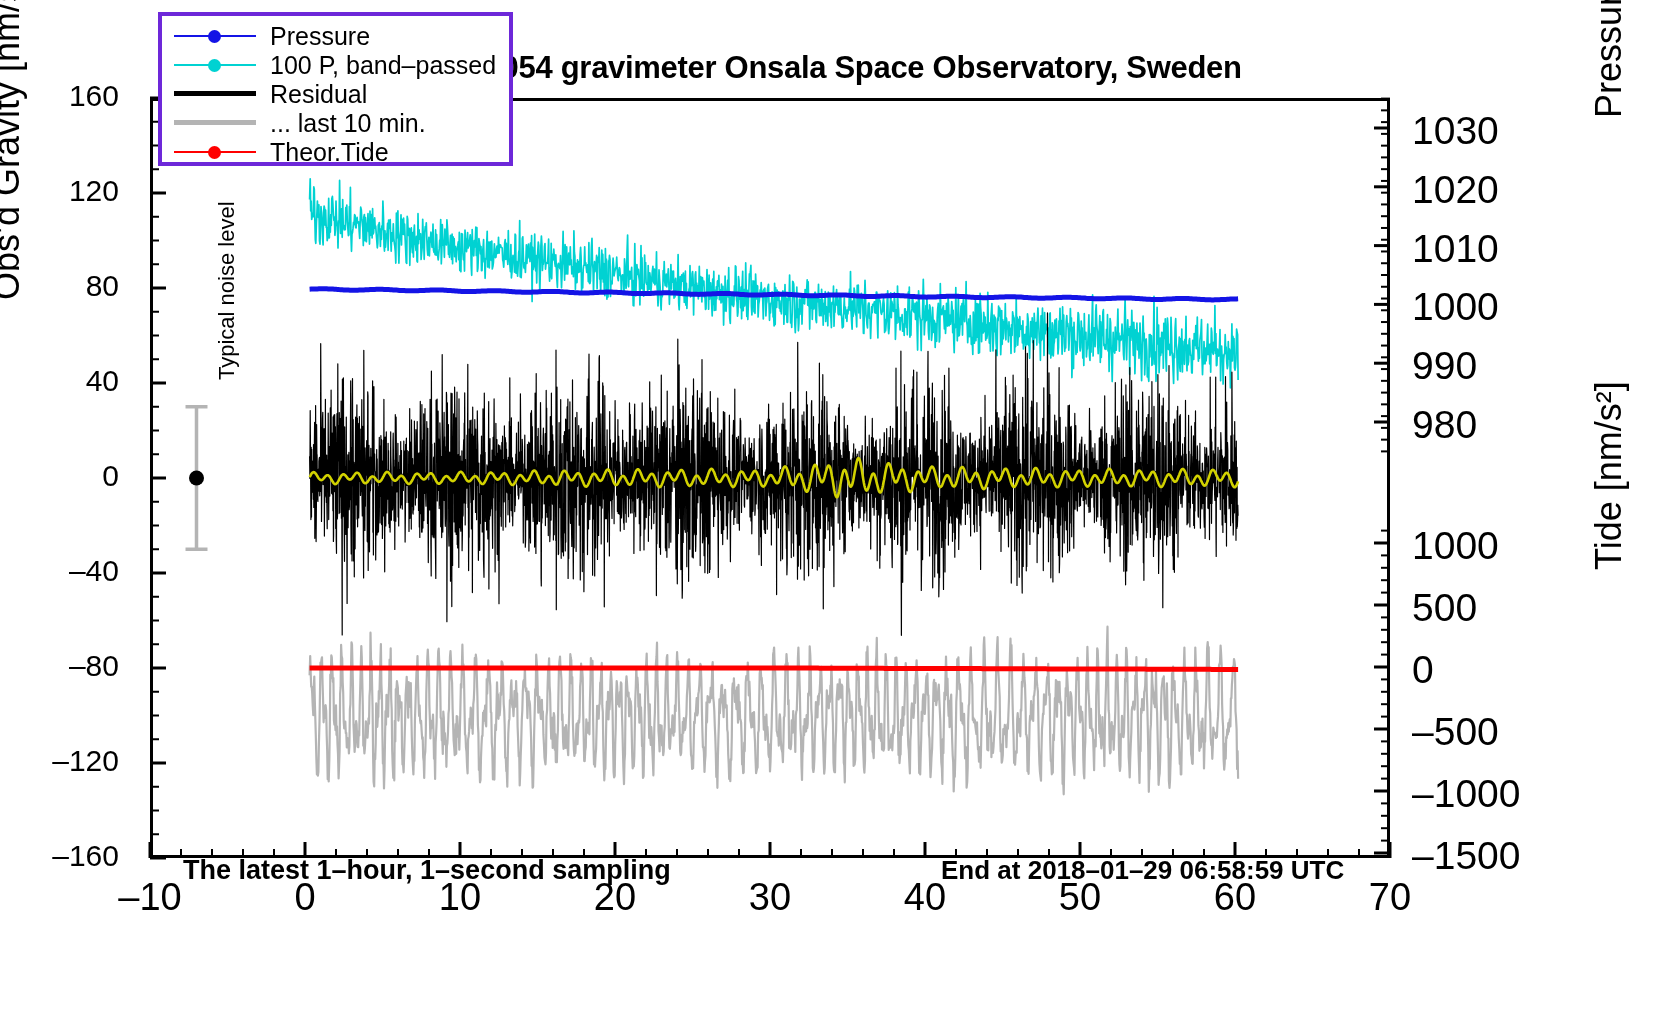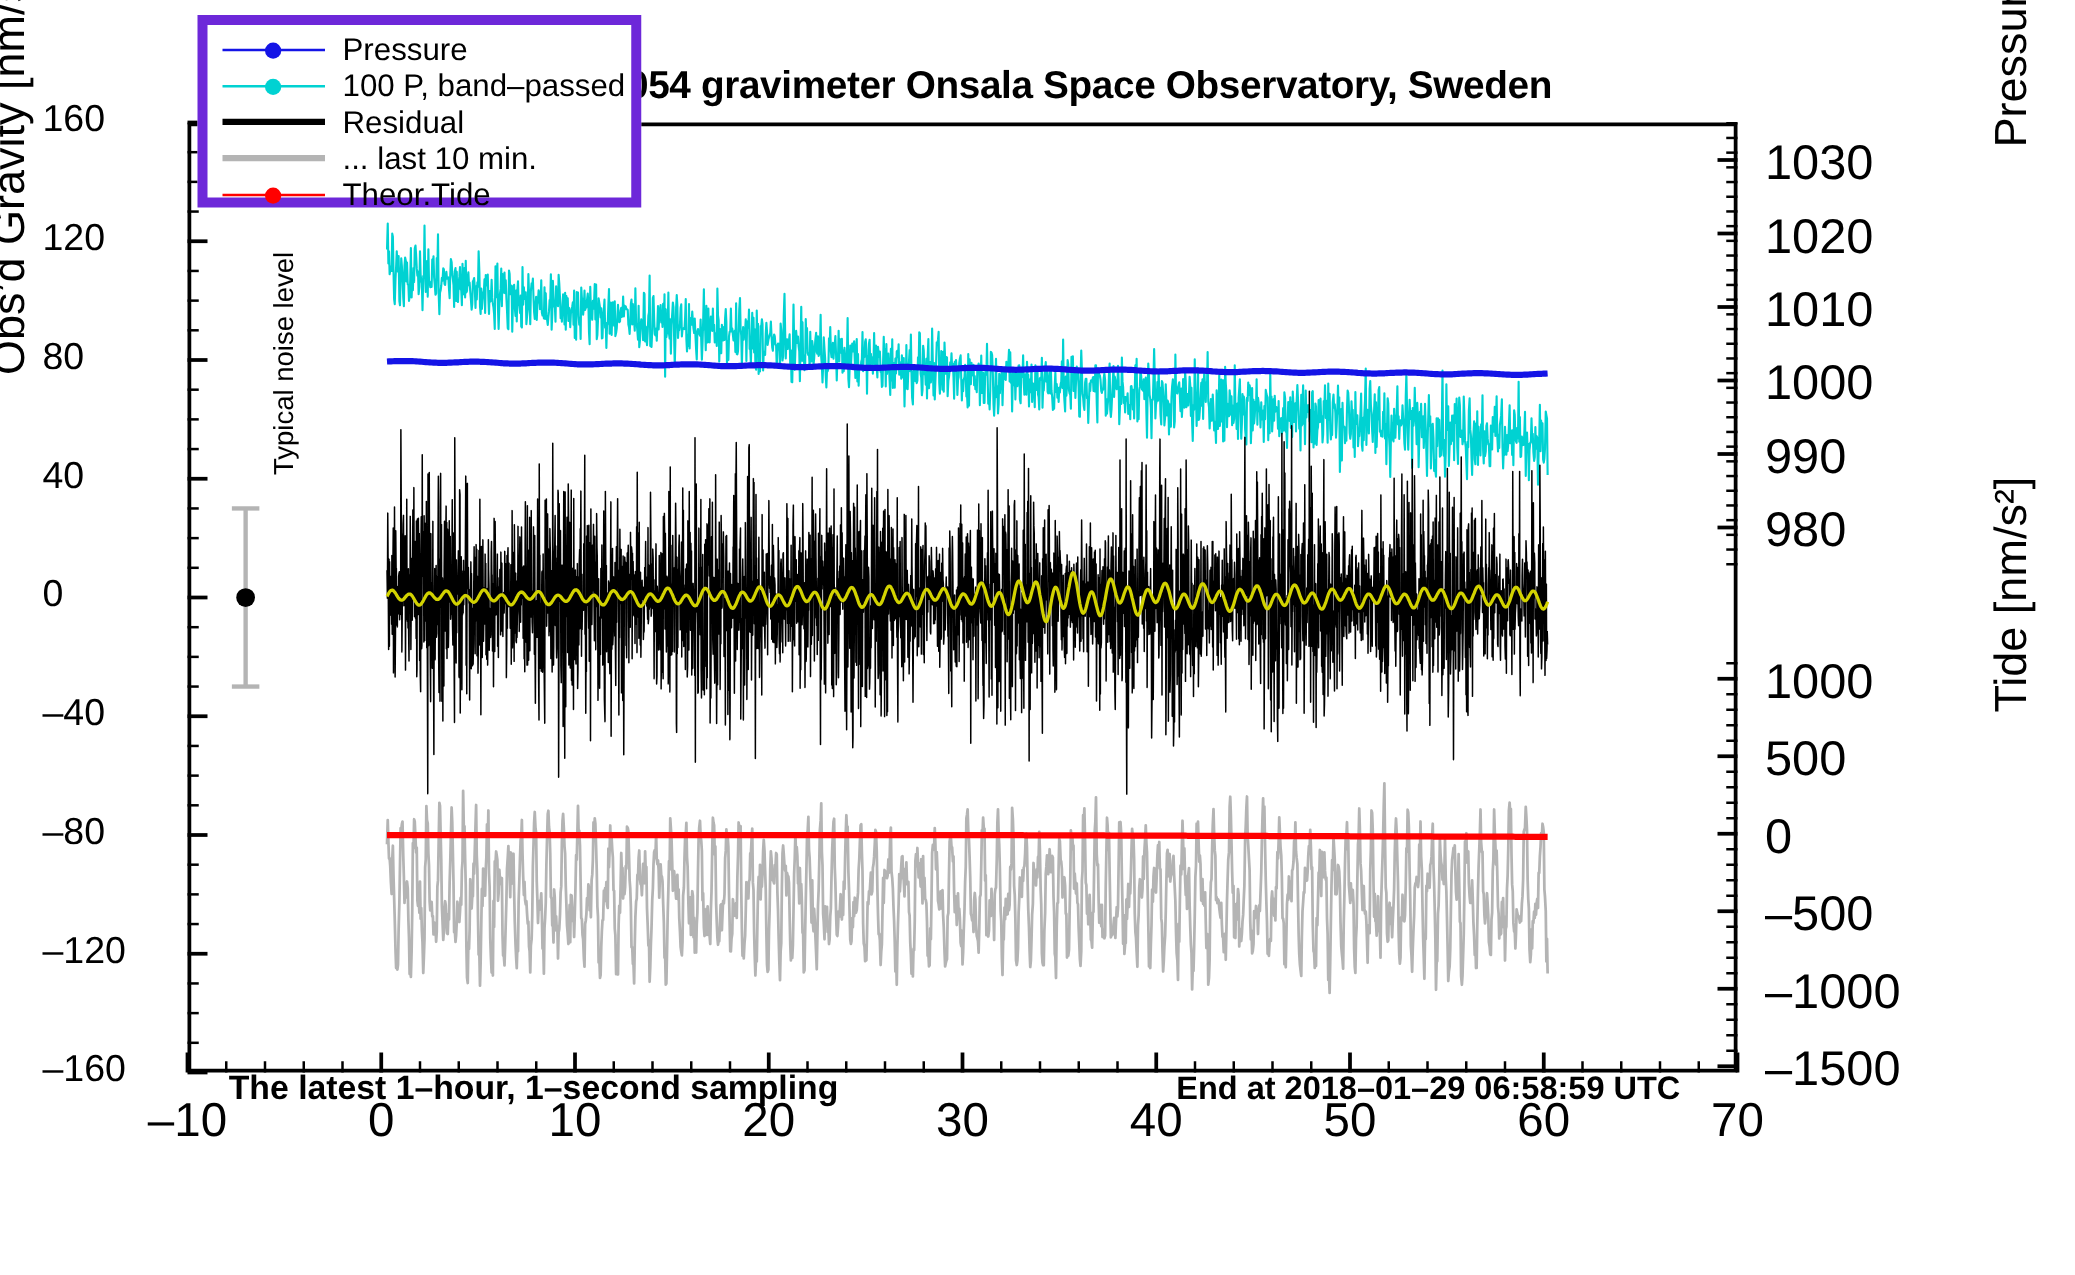--- a/index.html
+++ b/index.html
@@ -16,26 +16,26 @@
   .ylabel-right-1{position:absolute;left:1588px;top:118px;transform:rotate(-90deg);
       transform-origin:left top;font-size:36px;white-space:nowrap;}
   .ylabel-right-2{position:absolute;left:1588px;top:570px;transform:rotate(-90deg);
       transform-origin:left top;font-size:36px;white-space:nowrap;}
   .xlabel{position:absolute;left:0;top:908px;width:1480px;text-align:center;font-size:36px;}
 
   .title{position:absolute;left:0;top:50px;width:1660px;text-align:center;
       font-size:31px;font-weight:bold;font-family:"Liberation Sans Narrow","Liberation Sans",sans-serif;
       letter-spacing:-0.3px;}
 
-  .tick-l{position:absolute;width:85px;font-size:30px;}
+  .tick-l{position:absolute;text-align:right;width:85px;font-size:30px;}
   .tick-r{position:absolute;text-align:left;font-size:39px;}
   .tick-x{position:absolute;text-align:center;width:90px;font-size:38px;}
 
   .legend{position:absolute;left:158px;top:12px;width:355px;height:154px;
-      background:#fff;border:8px solid #6d28d9;box-sizing:border-box;padding:6px 0 0 0;z-index:6;}
+      background:#fff;border:4px solid #6d28d9;box-sizing:border-box;padding:6px 0 0 0;z-index:6;}
   .legend-row{display:flex;align-items:center;height:28px;margin:0 0 1px 0;}
   .legend-key{width:82px;height:28px;position:relative;margin-left:12px;}
   .legend-line{position:absolute;left:0;top:13px;width:82px;height:2px;}
   .legend-line.thick{height:5px;top:11px;}
   .legend-dot{position:absolute;left:34px;top:8px;width:13px;height:13px;border-radius:50%;}
   .legend-text{font-size:25px;margin-left:14px;white-space:nowrap;}
 
   .noise-label{position:absolute;left:214px;top:380px;transform:rotate(-90deg);
       transform-origin:left top;font-size:22px;white-space:nowrap;}
 

